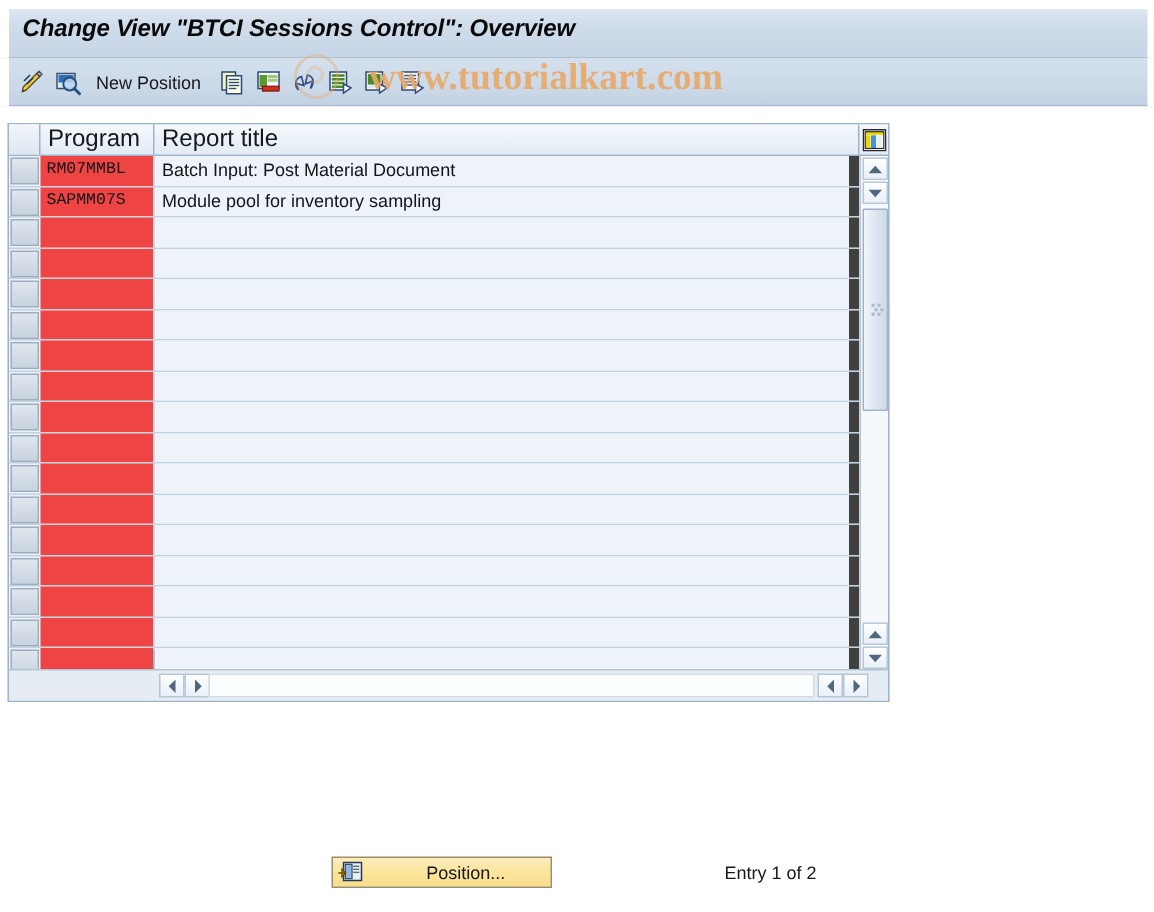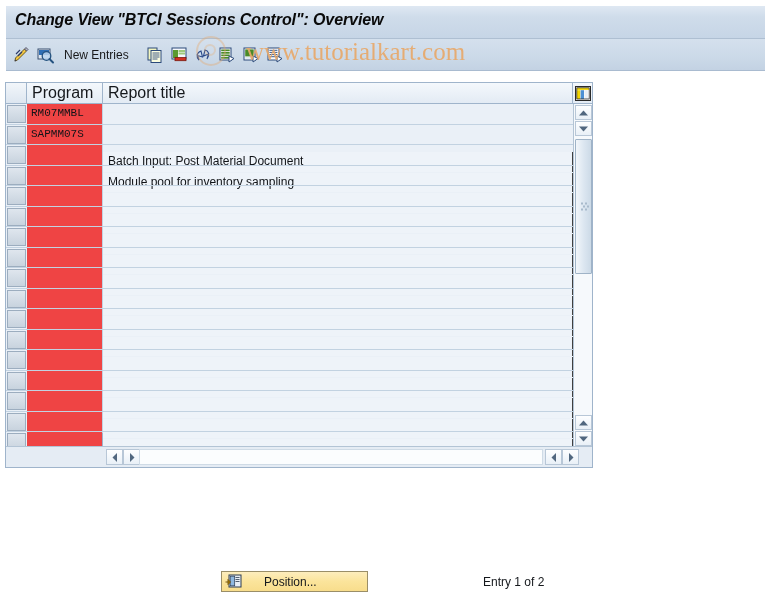--- a/index.html
+++ b/index.html
@@ -94,21 +94,21 @@
     white-space: nowrap;
   }
 
   
   .watermark {
     position: absolute;
     left: 246px;
     top: 38px;
     font-family: "Liberation Serif", serif;
     font-size: 25px;
-    font-weight: normal;
+    font-weight: bold;
     color: #e8a96b;
     opacity: 0.92;
     white-space: nowrap;
     letter-spacing: 0px;
   }
   .watermark-logo {
     position: absolute;
     left: 196px;
     top: 36px;
     width: 30px;
@@ -232,29 +232,28 @@
     color: #111418;
     padding-left: 4px;
     line-height: 19.5px;
     white-space: nowrap;
     background: #ef4444;
   }
   .td-title {
     position: absolute;
     left: 97px; top: 0;
     width: 470px; height: 19.5px;
-    border-right: 1px solid #404040;
+    border-right: 7px solid #404040;
     box-sizing: border-box;
     font-size: 12px;
     color: #111418;
     padding-left: 5px;
     line-height: 19.5px;
     white-space: nowrap;
     background: #eef3f9;
-    margin-top: 48px;
   }
   .td-pad {
     position: absolute;
     left: 567px; top: 0;
     width: 19px; height: 19.5px;
     background: #eef3f9;
     box-sizing: border-box;
   }
 
   
@@ -371,20 +370,21 @@
     width: 18px;
     height: 17px;
     margin-left: 2px;
     flex: 0 0 auto;
     display: flex;
     align-items: center;
     justify-content: center;
   }
   .position-btn .pb-label {
     flex: 1 1 auto;
+    text-align: center;
     font-size: 12px;
     color: #15181c;
     padding-right: 10px;
     white-space: nowrap;
     margin-left: 22px;
   }
   .entry-text {
     position: absolute;
     left: 444px;
     top: 504px;
@@ -427,21 +427,21 @@
       <span>
         <svg width="19" height="19" viewBox="0 0 19 19">
           <rect x="2" y="3" width="12" height="10" fill="#dfe7f0" stroke="#3a5070" stroke-width="1"></rect>
           <rect x="3" y="4" width="10" height="5" fill="#2f6fb5"></rect>
           <circle cx="10.5" cy="10" r="4.3" fill="#bcd6ef" fill-opacity="0.85" stroke="#24527f" stroke-width="1.3"></circle>
           <line x1="13.5" y1="13" x2="17" y2="16.5" stroke="#24527f" stroke-width="2" stroke-linecap="round"></line>
         </svg>
       </span>
     </div>
 
-    <div class="tb-label" style="left:64px;">New Entries</div>
+    <div class="tb-label" style="left:64px;">New Position</div>
 
     <div class="tb-btn" style="left:144px;">
       <span>
         <svg width="18" height="18" viewBox="0 0 18 18">
           <rect x="2" y="2" width="9" height="12" fill="#f3f6c0" stroke="#2c4a7a" stroke-width="1"></rect>
           <rect x="5" y="4.5" width="10" height="12" fill="#fbfde0" stroke="#2c4a7a" stroke-width="1"></rect>
           <line x1="6.5" y1="7" x2="13.5" y2="7" stroke="#2c4a7a" stroke-width="0.9"></line>
           <line x1="6.5" y1="9" x2="13.5" y2="9" stroke="#2c4a7a" stroke-width="0.9"></line>
           <line x1="6.5" y1="11" x2="13.5" y2="11" stroke="#2c4a7a" stroke-width="0.9"></line>
           <line x1="6.5" y1="13" x2="11.5" y2="13" stroke="#2c4a7a" stroke-width="0.9"></line>

